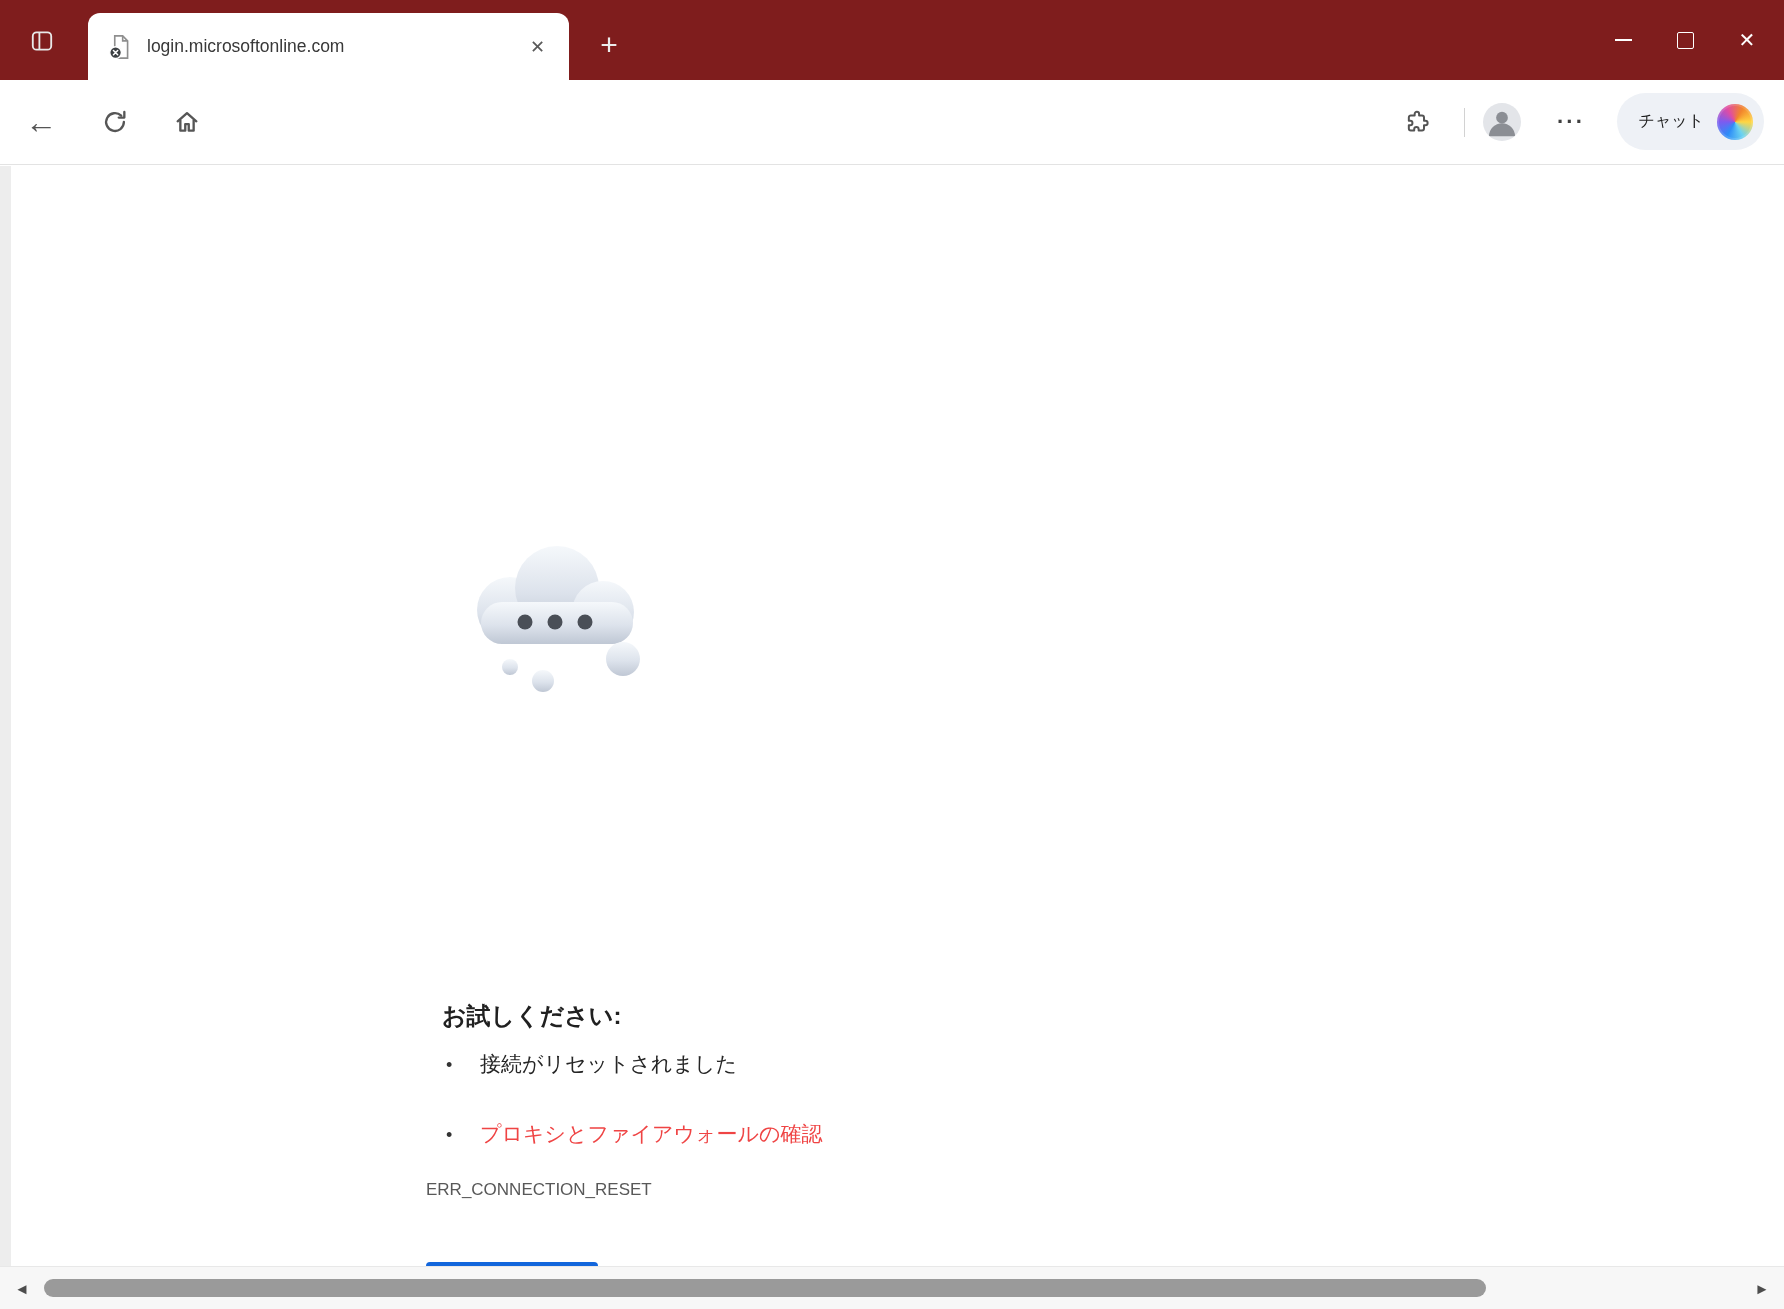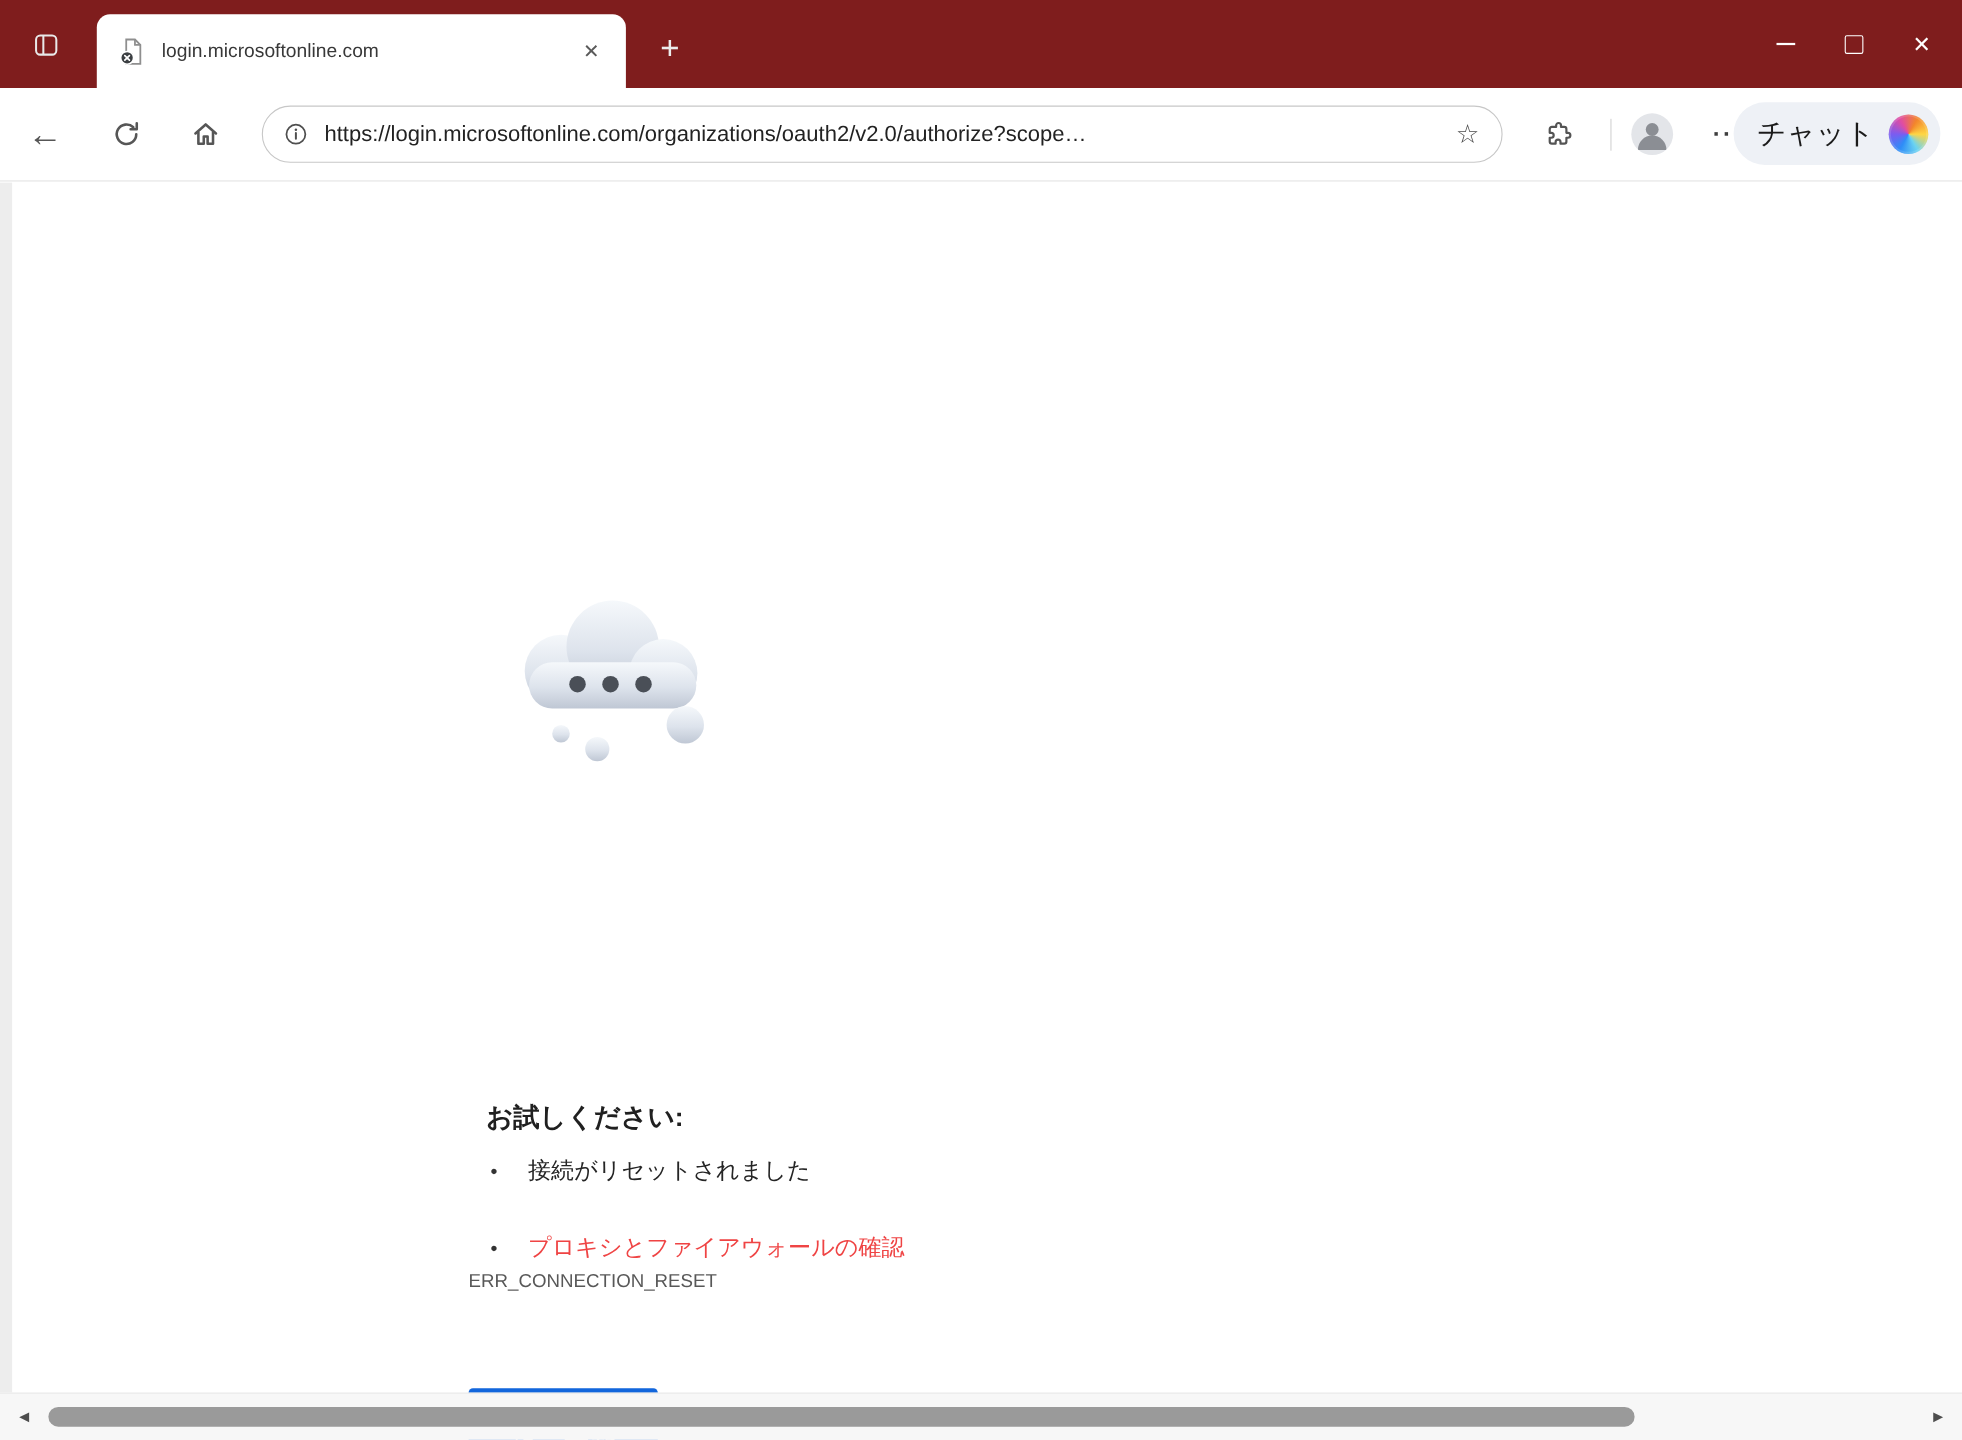--- a/index.html
+++ b/index.html
@@ -31,35 +31,35 @@
   .refresh-btn{left:94px;}
   .home-btn{left:166px;}
   .addressbar{position:absolute;left:238px;top:16px;width:1128px;height:52px;background:#ffffff;border:1px solid #c7c7c7;border-radius:27px;display:flex;align-items:center;padding:0 16px 0 18px;box-sizing:border-box;cursor:text;}
   .addressbar .url{flex:1;margin-left:14px;font-size:20px;color:#222222;white-space:nowrap;overflow:hidden;}
   .star-btn{border:none;background:transparent;font-size:24px;color:#4c4c4c;cursor:pointer;padding:0 4px;}
   .ext-btn{position:absolute;left:1396px;top:22px;width:42px;height:42px;border:none;background:transparent;cursor:pointer;display:flex;align-items:center;justify-content:center;}
   .tb-divider{position:absolute;left:1464px;top:28px;width:1px;height:29px;background:#d2d2d2;}
   .avatar-btn{position:absolute;left:1483px;top:23px;width:38px;height:38px;border:none;padding:0;border-radius:50%;overflow:hidden;background:#e3e5e9;cursor:pointer;}
   .more-btn{position:absolute;left:1548px;top:21px;width:46px;height:42px;border:none;background:transparent;color:#3f3f3f;font-size:22px;font-weight:700;letter-spacing:2px;cursor:pointer;}
   .chat-btn{position:absolute;right:20px;top:13px;height:57px;border:none;border-radius:29px;background:#eef1f6;display:flex;align-items:center;gap:13px;padding:0 11px 0 22px;cursor:pointer;}
-  .chat-btn .chat-label{font-size:26px;color:#1b1b1b;}
+  .chat-btn .chat-label{font-size:16px;color:#1b1b1b;}
   .copilot{width:36px;height:36px;border-radius:50%;background:conic-gradient(from 210deg,#2e8df7,#7b5cf0,#e04ca3,#f2852c,#ffd643,#6bd3f1,#2e8df7);box-shadow:inset 0 0 0 2px #ffffff22;}
 
   
   .content{position:absolute;left:0;top:166px;width:100%;height:1100px;background:#ffffff;}
   .left-gutter{position:absolute;left:0;top:0;width:11px;height:100%;background:#ededed;}
   .cloud{position:absolute;left:455px;top:372px;}
   .err-title{position:absolute;left:426px;top:636px;margin:0;font-size:42px;font-weight:700;color:#191919;white-space:nowrap;}
   .err-msg{position:absolute;left:426px;top:744px;margin:0;font-size:23px;font-weight:700;color:#202020;}
   .err-try{position:absolute;left:426px;top:818px;margin:16px;font-size:24px;font-weight:700;color:#202020;}
   .err-list{position:absolute;left:446px;top:884px;margin:0;padding:0;list-style:none;}
   .err-list li{display:flex;align-items:baseline;margin-bottom:42px;font-size:21px;color:#252525;}
   .err-list .bullet{width:34px;color:#333333;font-size:18px;}
   .err-link{color:#ef4444;text-underline-offset:4px;cursor:pointer;}
-  .err-code{position:absolute;left:426px;top:989px;font-size:17px;color:#585858;}
+  .err-code{position:absolute;left:426px;top:1014px;font-size:17px;color:#585858;}
   .reload-btn{position:absolute;left:426px;top:1096px;width:172px;box-sizing:border-box;border:none;border-radius:4px;background:#1266dc;color:#ffffff;font-size:24px;line-height:36px;padding:3px 26px;text-align:center;cursor:pointer;font-family:inherit;}
 
   
   .hscroll{position:absolute;left:0;bottom:0;width:100%;height:43px;background:#f7f7f7;border-top:1px solid #e8e8e8;box-sizing:border-box;display:flex;align-items:center;}
   .hscroll .arr{width:44px;text-align:center;color:#4d4d4d;font-size:15px;cursor:pointer;user-select:none;}
   .hscroll .track{flex:1;height:20px;position:relative;}
   .hscroll .thumb{position:absolute;left:0;top:1px;width:85%;height:18px;border-radius:9px;background:#9a9a9a;cursor:grab;}
 
   svg{display:block;}
 </style>
@@ -118,31 +118,20 @@
 
     <button class="nav-btn home-btn">
       <span>
         <svg width="28" height="28" viewBox="0 0 24 24">
           <path d="M4 11.4 12 4.4l8 7" fill="none" stroke="#565656" stroke-width="2" stroke-linecap="round" stroke-linejoin="round"></path>
           <path d="M6.3 10v9.4h4.2v-5.6h3v5.6h4.2V10" fill="none" stroke="#565656" stroke-width="2" stroke-linejoin="round"></path>
         </svg>
       </span>
     </button>
 
-    <div class="addressbar">
-      <span>
-        <svg width="24" height="24" viewBox="0 0 24 24">
-          <circle cx="12" cy="12" r="8.6" fill="none" stroke="#4f4f4f" stroke-width="1.6"></circle>
-          <line x1="12" y1="11" x2="12" y2="16.2" stroke="#4f4f4f" stroke-width="1.8" stroke-linecap="round"></line>
-          <circle cx="12" cy="7.9" r="1.15" fill="#4f4f4f"></circle>
-        </svg>
-      </span>
-      <span class="url">https://login.microsoftonline.com/organizations/oauth2/v2.0/authorize?scope…</span>
-      <button class="star-btn">☆</button>
-    </div>
 
     <button class="ext-btn">
       <svg width="28" height="28" viewBox="0 0 24 24">
         <path d="M13.8 4.3a1.9 1.9 0 0 0-3.8 0v1.2H6.7A1.7 1.7 0 0 0 5 7.2v2.9h1.2a1.9 1.9 0 0 1 0 3.8H5v2.9a1.7 1.7 0 0 0 1.7 1.7h2.9v-1.2a1.9 1.9 0 0 1 3.8 0v1.2h2.9a1.7 1.7 0 0 0 1.7-1.7v-2.9h1.2a1.9 1.9 0 0 0 0-3.8H18V7.2a1.7 1.7 0 0 0-1.7-1.7h-2.5z" fill="none" stroke="#545454" stroke-width="1.7" stroke-linejoin="round"></path>
       </svg>
     </button>
 
     <span class="tb-divider"></span>
 
     <button class="avatar-btn">

